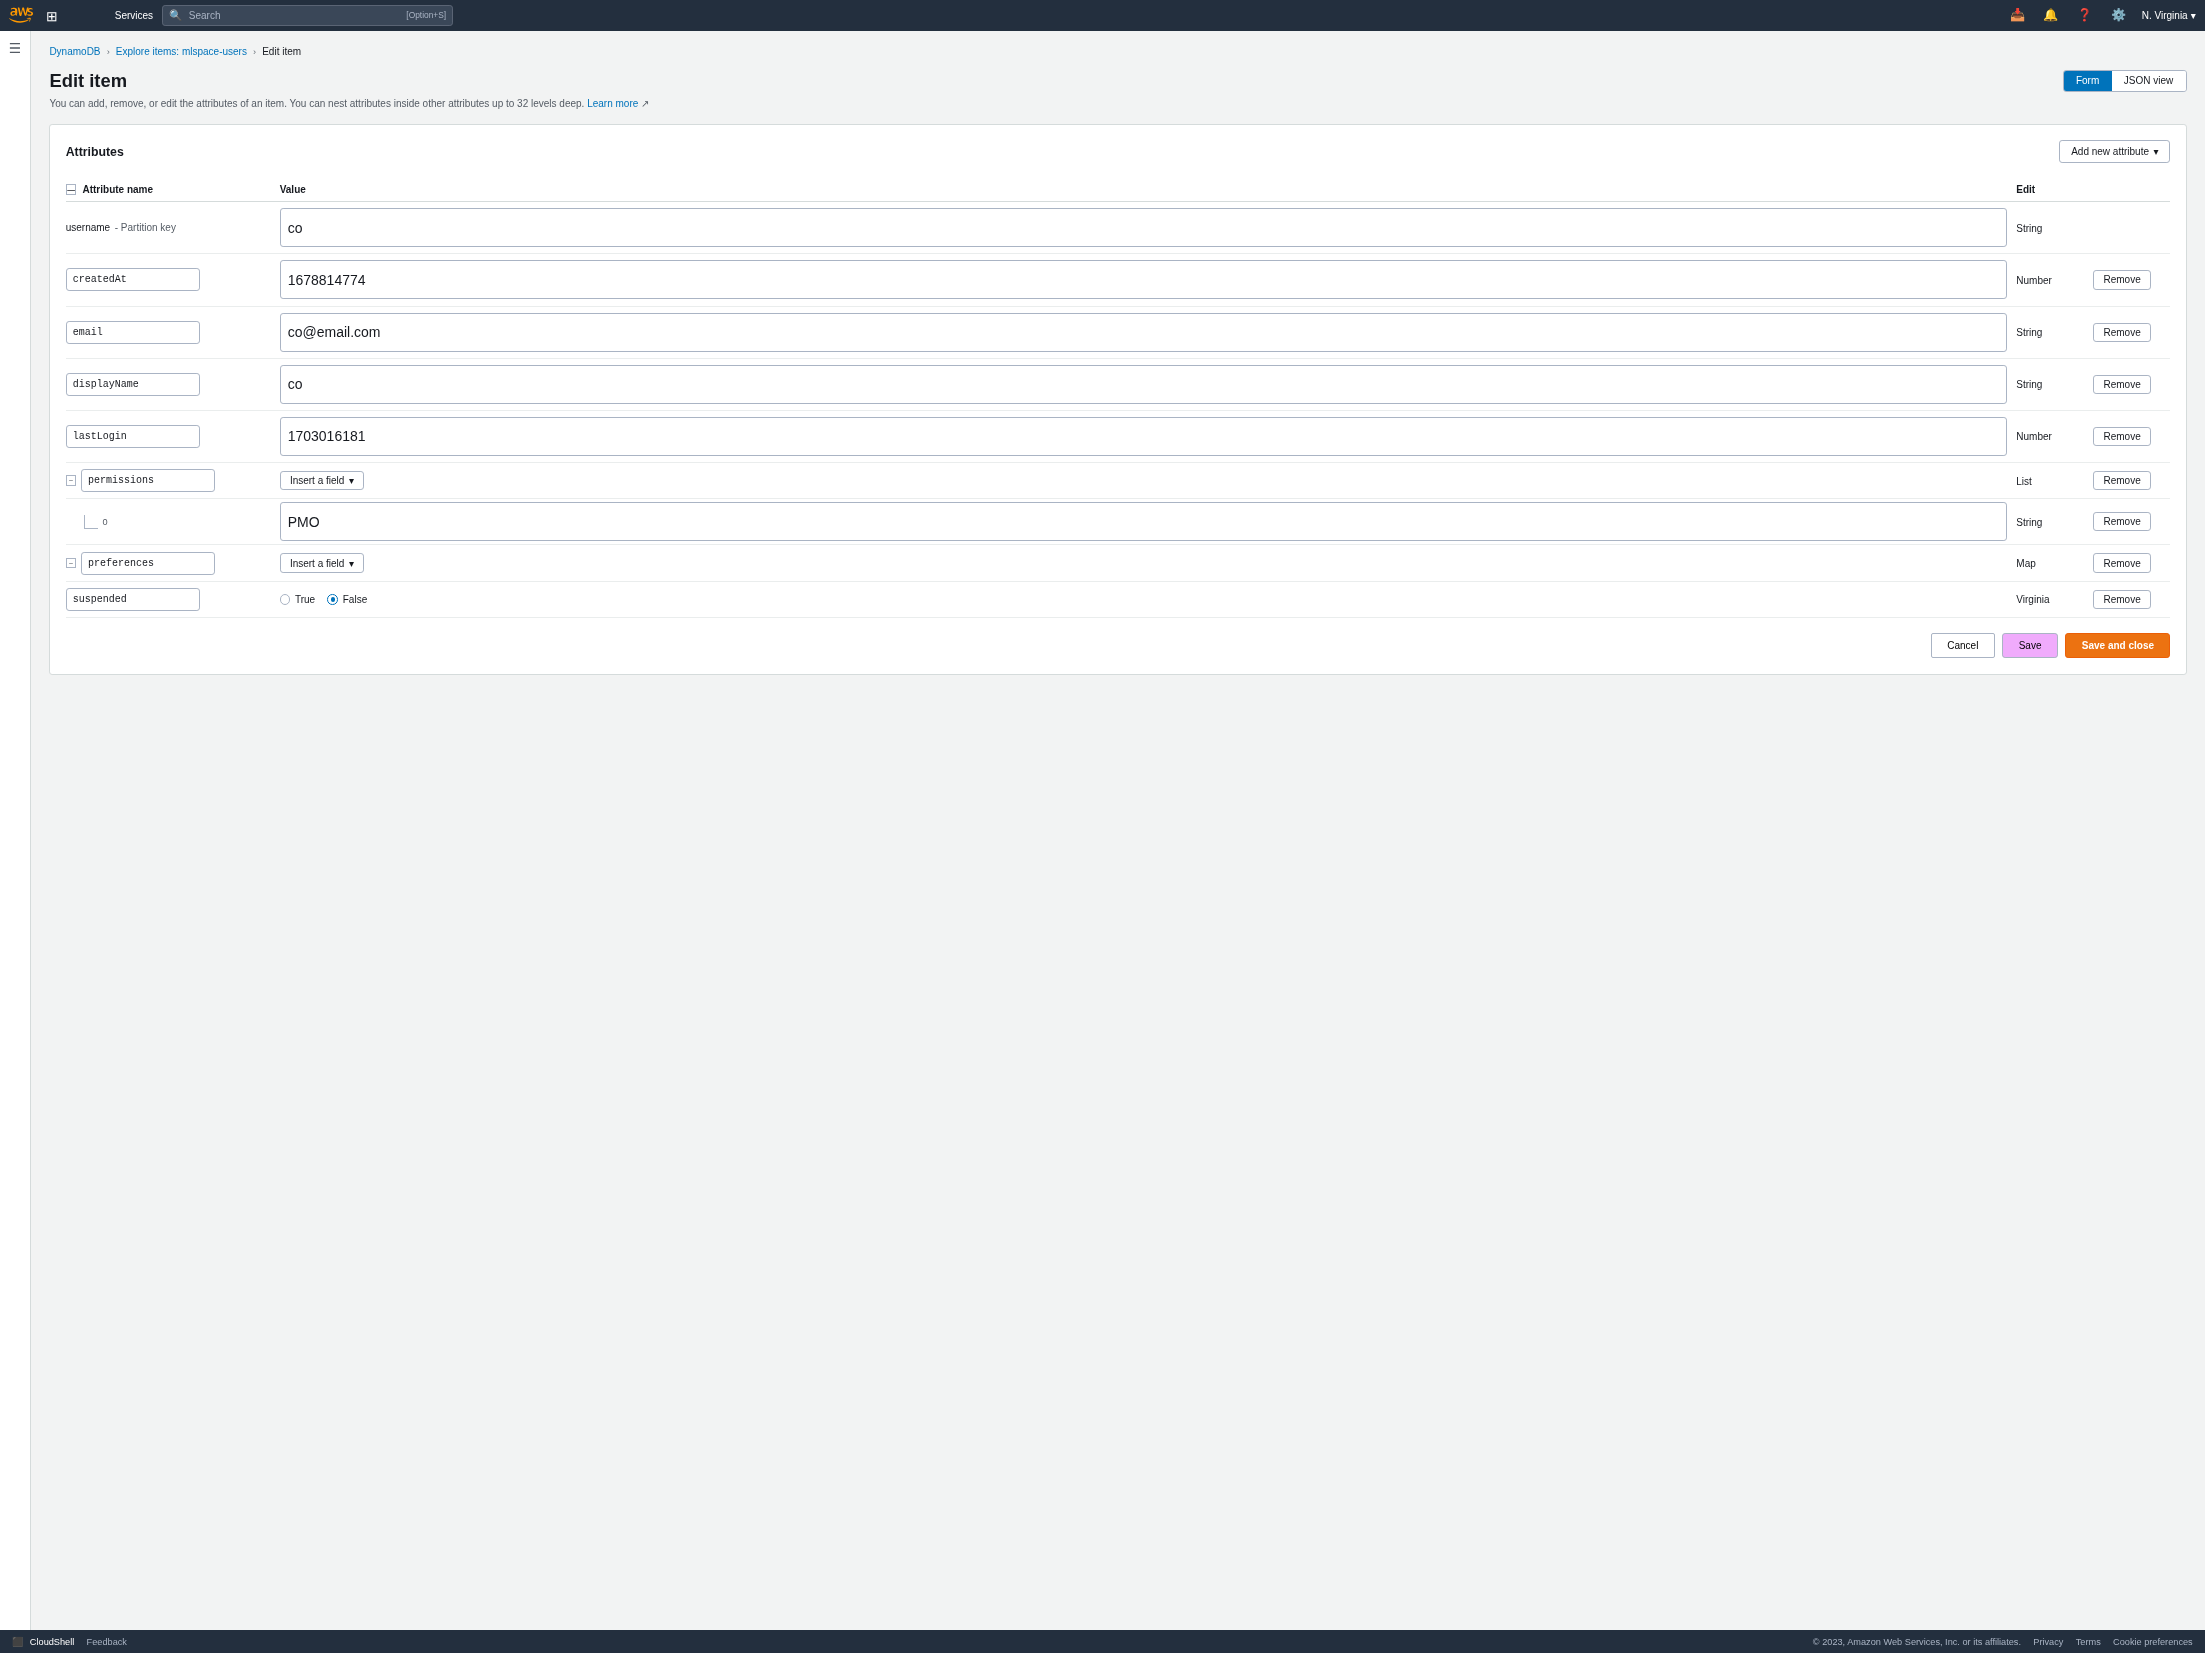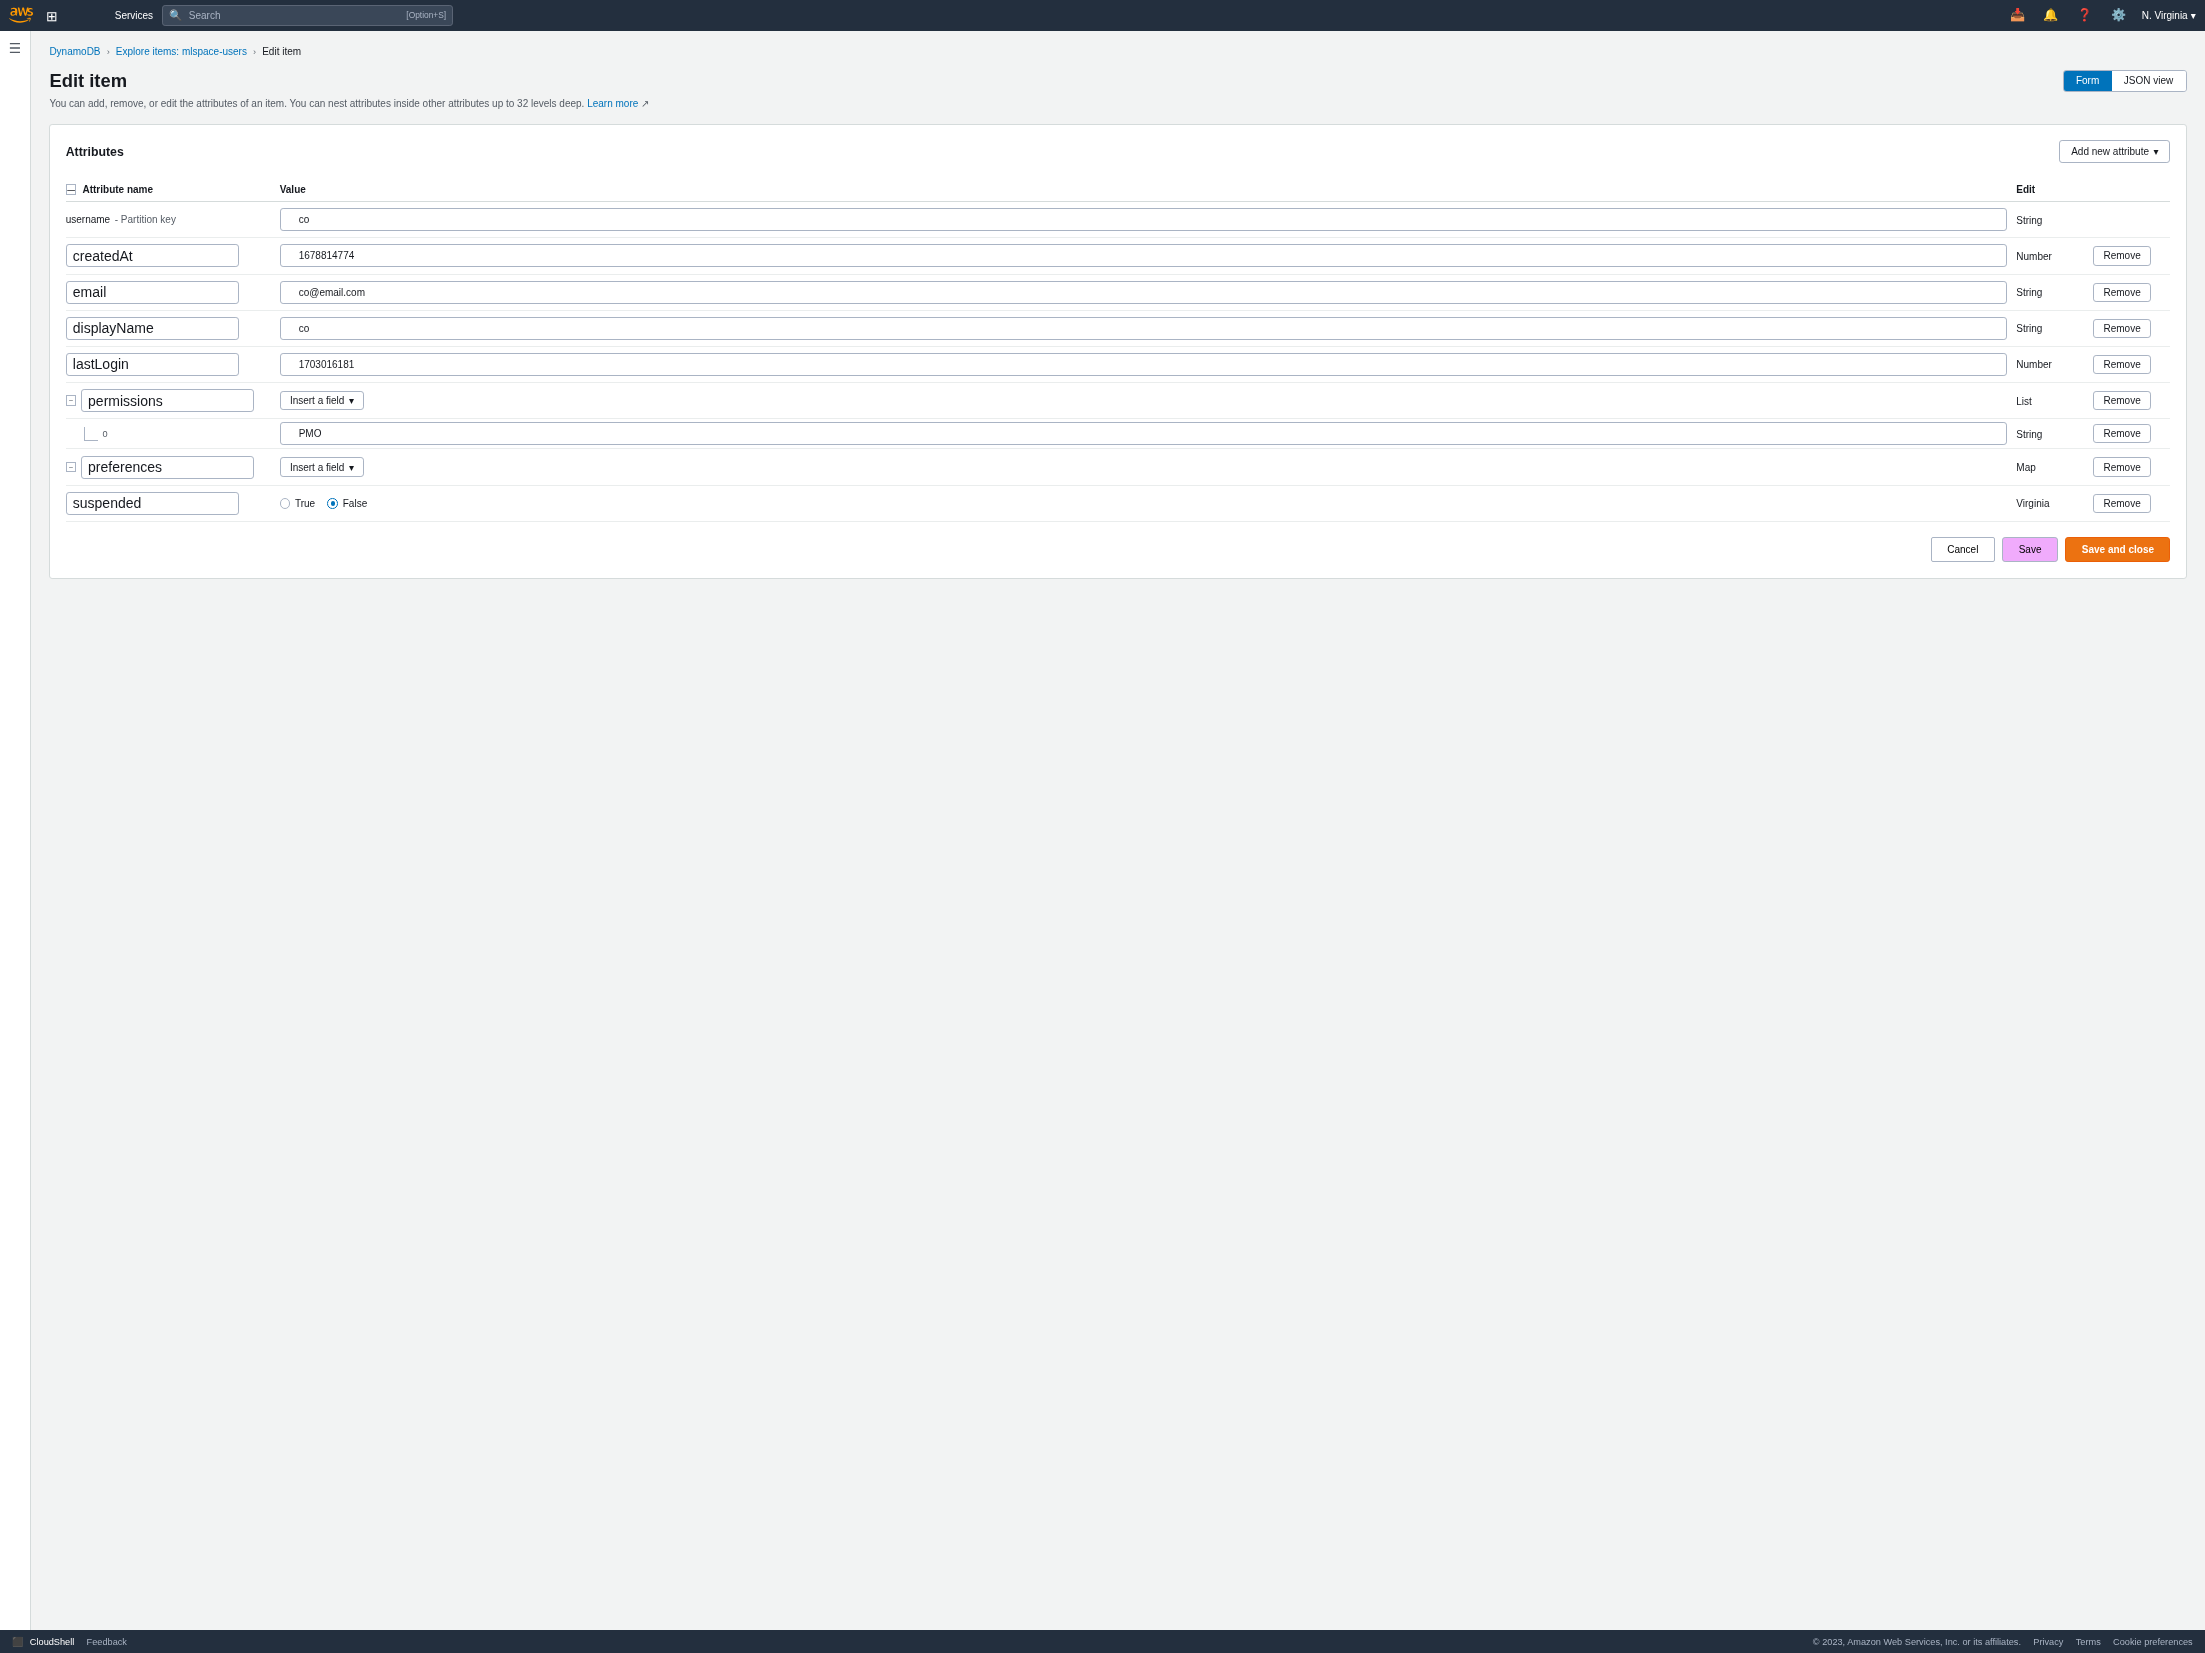--- a/index.html
+++ b/index.html
@@ -246,35 +246,36 @@
       height: 10.7px;
       border: 0.8px solid #aab4c4;
       background: #fff;
       display: inline-flex;
       align-items: center;
       justify-content: center;
     }
 
     
     .attr-name-input {
-      width: 173px;
+      width: 134px;
       height: 23px;
       border: 0.8px solid #aab4c4;
       border-radius: 3.1px;
       padding: 0 6.1px;
-      font-size: 14px;
-      color: #16191f;
+      font-size: 10px;
+      color: #16191f;
+      font-family: Liberation Mono, monospace;
     }
     .attr-value-input {
       width: 100%;
-      height: 23px;
-      border: 0.8px solid #aab4c4;
-      border-radius: 3.1px;
-      padding: 0 18px;
-      font-size: 10px;
+      height: 39px;
+      border: 0.8px solid #aab4c4;
+      border-radius: 3.1px;
+      padding: 0 7px;
+      font-size: 14px;
       color: #16191f;
     }
     .attr-name-static {
       font-size: 10px;
       color: #16191f;
     }
     .attr-type {
       font-size: 10px;
       color: #16191f;
     }

